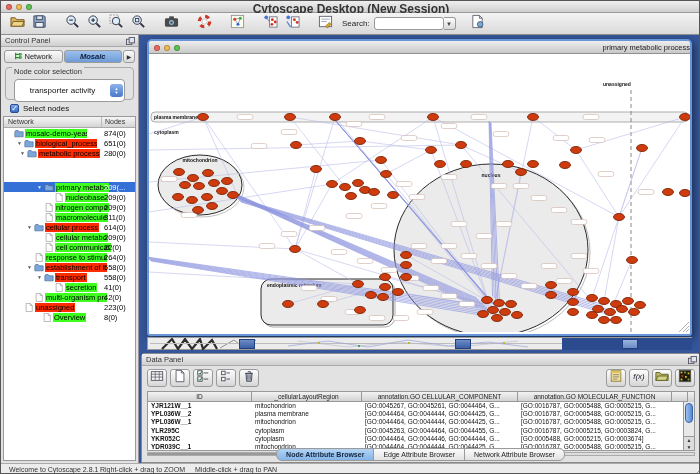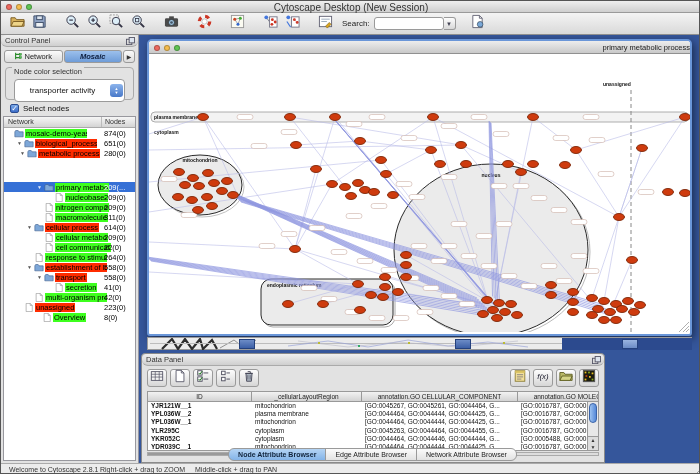--- a/index.html
+++ b/index.html
@@ -6,39 +6,39 @@
   *{box-sizing:border-box;font-family:"Liberation Sans",sans-serif;}
   .app{position:relative;width:700px;height:474px;background:#e6e6e6;overflow:hidden;border:1px solid #555;}
 
   
   .titlebar{position:absolute;left:0;top:0;width:700px;height:12px;
     background:linear-gradient(#efefef,#cfcfcf);border-bottom:1px solid #9a9a9a;}
   .tl-group{position:absolute;left:5px;top:3px;display:flex;gap:4px;}
   .tl{width:6px;height:6px;border-radius:50%;border:0.5px solid rgba(0,0,0,.25);}
   .tl.r{background:#ee6a5f}.tl.y{background:#f5bd4f}.tl.g{background:#61c554}
   .titlebar .title{position:absolute;left:0;right:0;top:1px;text-align:center;
-    font-size:10px;font-weight:normal;color:#333;}
+    font-size:12px;font-weight:bold;color:#333;}
 
   
   .toolbar{position:absolute;left:0;top:12px;width:700px;height:22px;
     background:linear-gradient(#f4f4f4,#d9d9d9);border-bottom:1px solid #8e8e8e;
     display:flex;align-items:center;padding:0 5px;}
   .tbtn{width:22px;height:19px;display:flex;align-items:center;justify-content:center;}
   .tbtn svg{width:15px;height:15px;}
   .tb-gap{width:11px;height:1px;}
   .search-label{font-size:8px;color:#222;margin:0 4px 0 6px;}
   .search-field{width:70px;height:13px;background:#fff;border:1px solid #9a9a9a;border-radius:3px;}
   .search-arrow{width:12px;height:13px;display:flex;align-items:center;justify-content:center;
     font-size:6px;color:#445;border:1px solid #9a9a9a;border-left:none;border-radius:0 3px 3px 0;background:linear-gradient(#fdfdfd,#d8d8d8);}
 
   
   .control-panel{position:absolute;left:0;top:34px;width:138px;height:428px;
     background:#e2e2e2;border-right:1px solid #9696a0;display:flex;flex-direction:column;}
   .panel-header{height:12px;background:linear-gradient(#f0f0f0,#cfcfcf);border-bottom:1px solid #aaa;
-    font-size:7.5px;color:#333;padding:1px 3px 0 4px;position:relative;border-radius:6px;}
+    font-size:7.5px;color:#333;padding:1px 3px 0 4px;position:relative;}
   .float-ico{position:absolute;right:3px;top:2px;width:9px;height:8px;}
   .cp-tabs{height:18px;display:flex;align-items:center;padding:2px 3px;gap:1px;}
   .cp-tab{flex:1;height:13px;font-size:7.5px;display:flex;align-items:center;justify-content:center;gap:2px;
     border:1px solid #9a9a9a;border-radius:3px;background:linear-gradient(#fbfbfb,#dcdcdc);color:#222;}
   .cp-tab.sel{background:linear-gradient(#9cc0ec,#6e9cd8);color:#0c1c3c;font-weight:bold;font-style:italic;}
   .cp-tab-arrow{width:12px;height:13px;border:1px solid #9a9a9a;border-radius:3px;background:linear-gradient(#fbfbfb,#dcdcdc);
     font-size:6px;display:flex;align-items:center;justify-content:center;color:#333;}
   .groupbox{margin:2px 4px 1px 4px;border:1px solid #aaa;border-radius:4px;position:relative;height:33px;padding-top:9px;}
   .groupbox .legend{position:absolute;left:6px;top:-1px;font-size:7.5px;color:#333;background:#e2e2e2;padding:0 2px;}
   .combo{margin:2px 8px 0 8px;height:23px;border:1px solid #9a9a9a;border-radius:4px;background:#fff;
@@ -82,21 +82,21 @@
   .pill{fill:#ffffff;stroke:#ccb0a6;stroke-width:.6;}
   .gnode{fill:#ce3b0e;stroke:#7c2405;stroke-width:.9;}
   .rlabel{font:bold 5px "Liberation Sans",sans-serif;fill:#111;}
 
   .bstrip{position:absolute;left:8px;top:302px;width:545px;height:13px;background:#ececec;border:1px solid #9a9a9a;}
   .bthumb{position:absolute;top:1px;height:10px;width:16px;background:linear-gradient(#6d8cc6,#3c5fa6);border:1px solid #24407c;}
   .bdark{position:absolute;top:0;height:12px;left:414px;width:130px;background:#2c4a8e;}
   .brail{position:absolute;left:2px;right:2px;top:5px;height:1px;background:#bdbdbd;}
 
   
-  .data-panel{position:absolute;left:2px;top:318px;width:464px;height:110px;background:#e2e2e2;
+  .data-panel{position:absolute;left:2px;top:318px;width:560px;height:110px;background:#e2e2e2;
     border:1px solid #8a8a8a;border-radius:4px 4px 0 0;}
   .dp-toolbar{height:24px;display:flex;align-items:center;padding:0 5px;gap:3px;}
   .dpbtn{width:20px;height:18px;border:1px solid #9a9a9a;border-radius:3px;background:linear-gradient(#fdfdfd,#d6d6d6);
     display:flex;align-items:center;justify-content:center;}
   .dpbtn svg{width:14px;height:14px;}
   .dp-spacer{flex:1;}
   .dp-table{position:absolute;left:5px;right:5px;top:37px;height:60px;border:1px solid #999;background:#fff;overflow:hidden;}
   .dp-hrow{display:flex;height:10px;background:linear-gradient(#f2f2f2,#cfcfcf);}
   .dp-hcell{border-right:1px solid #999;border-bottom:1px solid #999;font-size:6.5px;color:#222;
     text-align:center;overflow:hidden;white-space:nowrap;line-height:10px;flex:none;}

